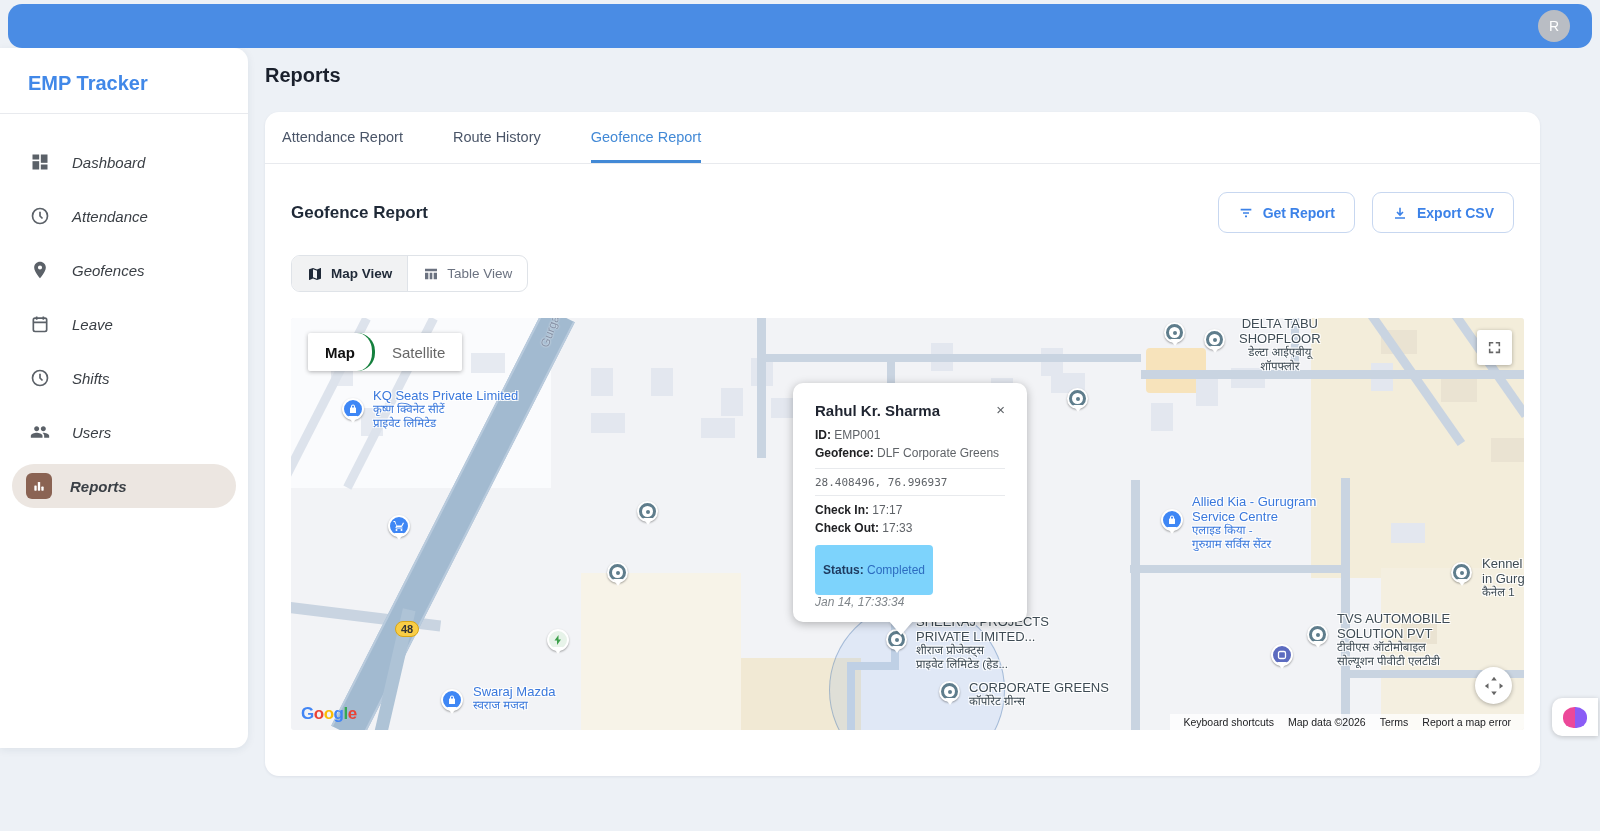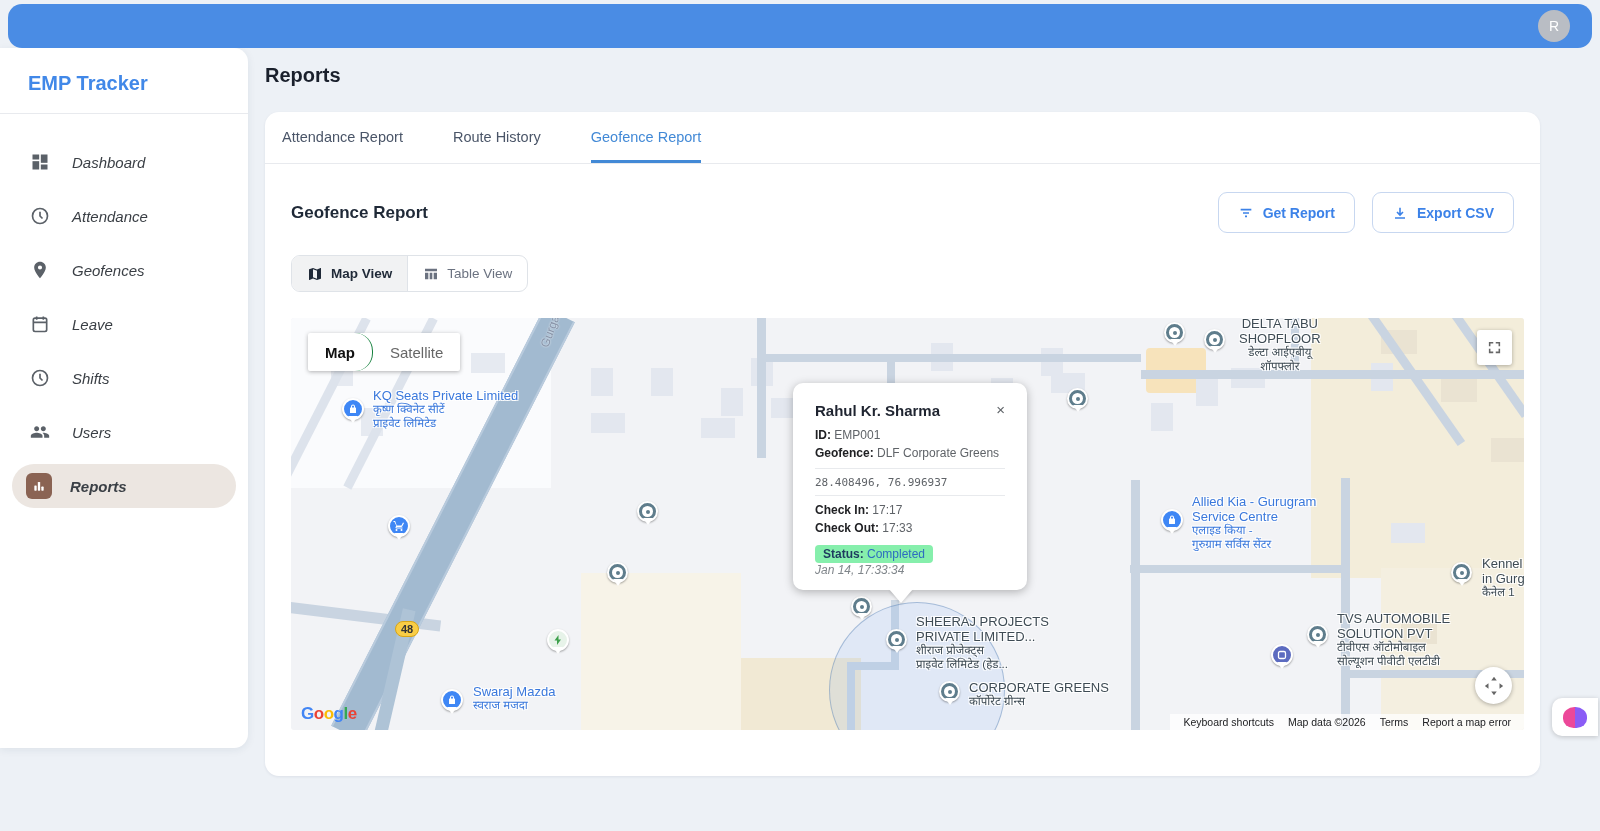--- a/index.html
+++ b/index.html
@@ -83,21 +83,21 @@
   .mlabel.bluetxt { color:#3a78dc; }
 
   .hwy-badge { position:absolute; left:104px; top:303px; background:#f9cd46; border:1px solid #d9a514;
     color:#333; border-radius:8px; font-size:11px; font-weight:bold; padding:1px 5px; z-index:4; }
   .road-name { position:absolute; left:238px; top:0px; transform:rotate(-70deg); color:#8793a8;
     font-size:12px; z-index:4; text-shadow:0 0 2px #fff; }
 
   .maptype { position:absolute; left:17px; top:15px; display:flex; background:#fff; border-radius:2px;
     box-shadow:0 1px 4px rgba(0,0,0,.3); z-index:20; height:38px; }
   .maptype div { display:flex; align-items:center; padding:0 17px; font-size:15px; cursor:pointer; }
-  .mt-map { font-weight:600; color:#111; border-right:1px solid #15803d;border-radius:18px; }
+  .mt-map { font-weight:600; color:#111; border-right:3px solid #15803d;border-radius:18px; }
   .mt-sat { color:#666; }
 
   .fullscreen-btn { position:absolute; right:12px; top:12px; width:35px; height:35px; background:#fff;
     border-radius:3px; box-shadow:0 1px 4px rgba(0,0,0,.3); z-index:20; display:flex;
     align-items:center; justify-content:center; color:#666; cursor:pointer; }
   .pan-btn { position:absolute; right:12px; bottom:26px; width:37px; height:37px; background:#fff;
     border-radius:50%; box-shadow:0 1px 4px rgba(0,0,0,.3); z-index:20; display:flex;
     align-items:center; justify-content:center; color:#666; cursor:pointer; }
 
   .glogo { position:absolute; left:10px; bottom:6px; z-index:20; font-size:17px; font-weight:600;
@@ -113,22 +113,22 @@
   .popup { position:absolute; left:502px; top:65px; width:234px; background:#fff; border-radius:10px;
     box-shadow:0 2px 10px rgba(0,0,0,.28); z-index:30; padding:19px 22px 13px 22px; }
   .popup-title-row { display:flex; align-items:flex-start; }
   .popup-title { font-size:15px; font-weight:bold; color:#1f2430; }
   .popup-close { margin-left:auto; color:#5f6368; font-size:15px; line-height:15px; cursor:pointer; }
   .prow { font-size:12px; color:#5f6368; margin-top:4px; }
   .prow b { color:#202124; font-weight:600; }
   .prow.first { margin-top:9px; }
   .pdiv { height:1px; background:#e8eaed; margin-top:8px; }
   .coords { font-family:"DejaVu Sans Mono", monospace; font-size:11px; color:#5f6368; margin-top:7px; }
-  .pbadge { display:inline-block; margin-top:10px; background:#86efac; border-radius:4px;
-    padding:2px 8px; font-size:12px; color:#2d6cc0; }
+  .pbadge { display:inline-block; margin-top:10px; background:#7dd3fc; border-radius:4px;
+    padding:18px 8px; font-size:12px; color:#2d6cc0; }
   .pbadge b { color:#1e3a5f; font-weight:700; }
   .ptime { margin-top:0; font-size:12px; font-style:italic; color:#80868b; }
   .popup-tail { position:absolute; left:96px; top:100%; width:0; height:0; border:12px solid transparent;
     border-top:14px solid #fff; margin-top:-1px; filter:drop-shadow(0 2px 1px rgba(0,0,0,.12)); }
 
   
   .brain-fab { position:absolute; left:1552px; top:698px; width:46px; height:38px; background:#fff;
     border-radius:10px 0 0 10px; box-shadow:0 1px 5px rgba(0,0,0,.2); z-index:60; display:flex;
     align-items:center; padding-left:11px; }
   .brain { width:24px; height:21px; border-radius:48% 48% 44% 44%;

